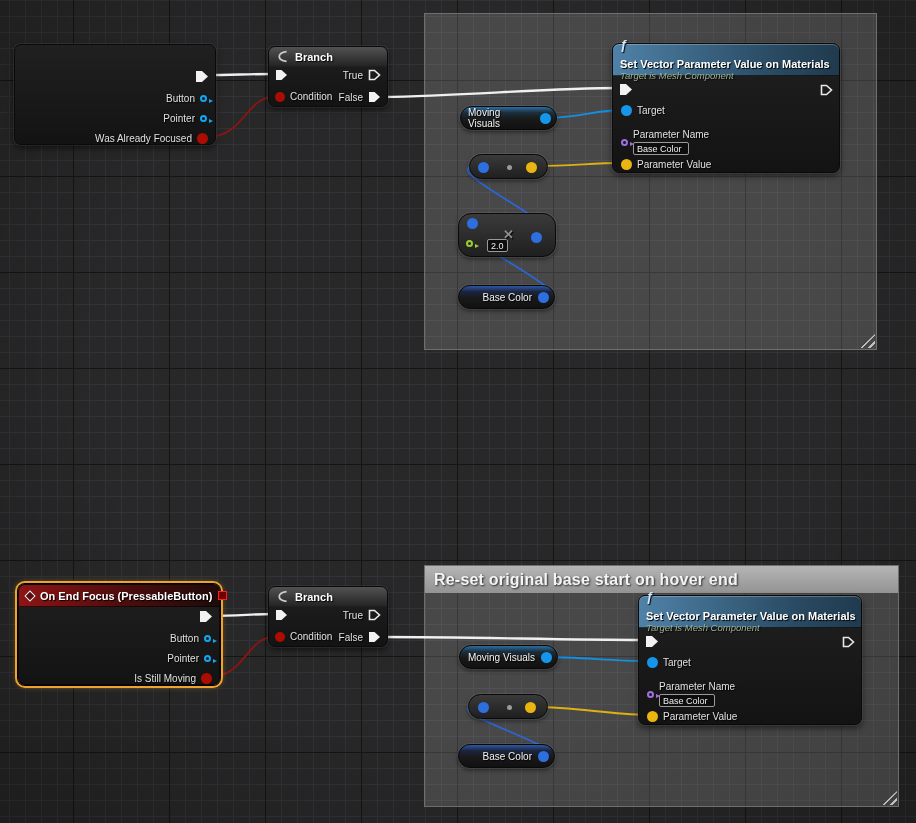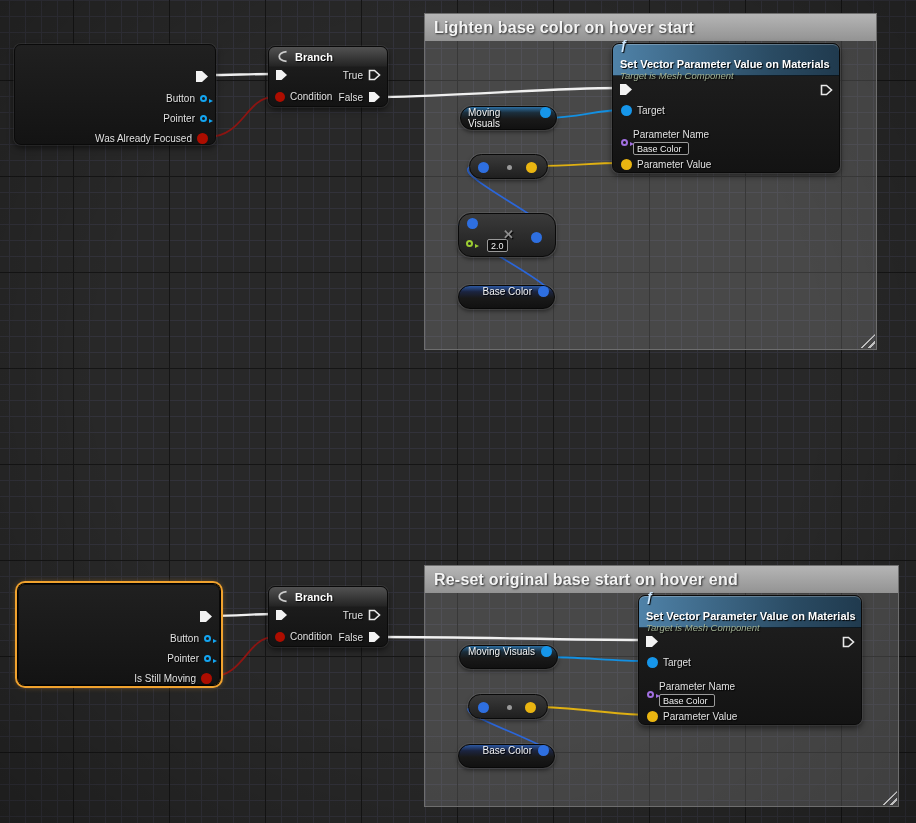--- a/index.html
+++ b/index.html
@@ -67,39 +67,38 @@
   .dotpin.blue{background:#1696ea;}
   .dotpin.royal{background:#2e6fe0;}
   .dotpin.yellow{background:#eab511;}
   .execpin{display:block;flex:0 0 auto;}
   .vbox{background:#0d0d0d;border:1px solid #9a9a9a;border-radius:2px;color:#efefef;font-size:9px;padding:0 3px;height:13px;line-height:12px;}
   
   .pill{
     position:absolute;z-index:3;height:24px;border-radius:12px;
     background:linear-gradient(#2c6da0 0%,#1b2e3c 26%,#191919 55%,#111 100%);
     border:1px solid #080808;box-shadow:0 0 0 1px rgba(255,255,255,0.09),0 2px 4px rgba(0,0,0,.5);
-    display:flex;justify-content:flex-end;gap:6px;padding:0 7px;
+    display:flex;align-items:center;justify-content:flex-end;gap:6px;padding:0 7px;
     font-size:10px;color:#f2f2f2;text-shadow:1px 1px 1px #000;
   }
   .compact{
     position:absolute;z-index:3;border-radius:13px;
     background:linear-gradient(#3a3a3a,#1f1f1f);
     border:1px solid #090909;box-shadow:0 0 0 1px rgba(255,255,255,0.10),0 2px 4px rgba(0,0,0,.5);
   }
   .cdot{position:absolute;width:5px;height:5px;border-radius:50%;background:#9a9a9a;}
   .xop{position:absolute;color:#8d8d8d;font-size:13px;font-weight:bold;text-shadow:1px 1px 1px #000;}
   .abs{position:absolute;}
 </style>
 </head>
 <body>
 
 <div class="canvas">
 
   <div class="comment" style="left:424px;top:13px;width:453px;height:337px;">
-    <div class="comment-header">Lighten base color on hover start</div>
     <div class="resize-grip"></div>
   </div>
   <div class="comment" style="left:424px;top:565px;width:475px;height:242px;">
     <div class="comment-header">Re-set original base start on hover end</div>
     <div class="resize-grip"></div>
   </div>
 
   <svg class="wires" width="916" height="823">
     <g fill="none" stroke-linecap="round">
 
@@ -223,20 +222,25 @@
     <span class="xop abs" style="left:44px;top:13px;">✕</span>
     <span class="dotpin royal abs" style="right:13px;top:18px;"></span>
   </div>
 
   <div class="pill" style="left:458px;top:285px;width:97px;background:linear-gradient(#2c57a0 0%,#1b2440 26%,#191919 55%,#111 100%);">
     <span>Base Color</span>
     <span class="dotpin royal" style="margin-right:-2px;"></span>
   </div>
 
   <div class="node selected" style="left:18px;top:584px;width:202px;height:101px;">
+    <div class="node-header hdr-event">
+      <span class="diamond"></span>
+      <span>On End Focus (PressableButton)</span>
+      <span class="stop-square"></span>
+    </div>
     <div class="prow" style="right:6px;top:25px;">
       <svg class="execpin" width="14" height="13" viewBox="0 0 14 13">
           <path d="M1,1 h6 l6,5.5 -6,5.5 h-6 z" fill="#f2f2f2"></path>
         </svg>
     </div>
     <div class="prow" style="right:8px;top:48px;">
       <span>Button</span>
       <span class="ring"></span>
     </div>
     <div class="prow" style="right:8px;top:68px;">

